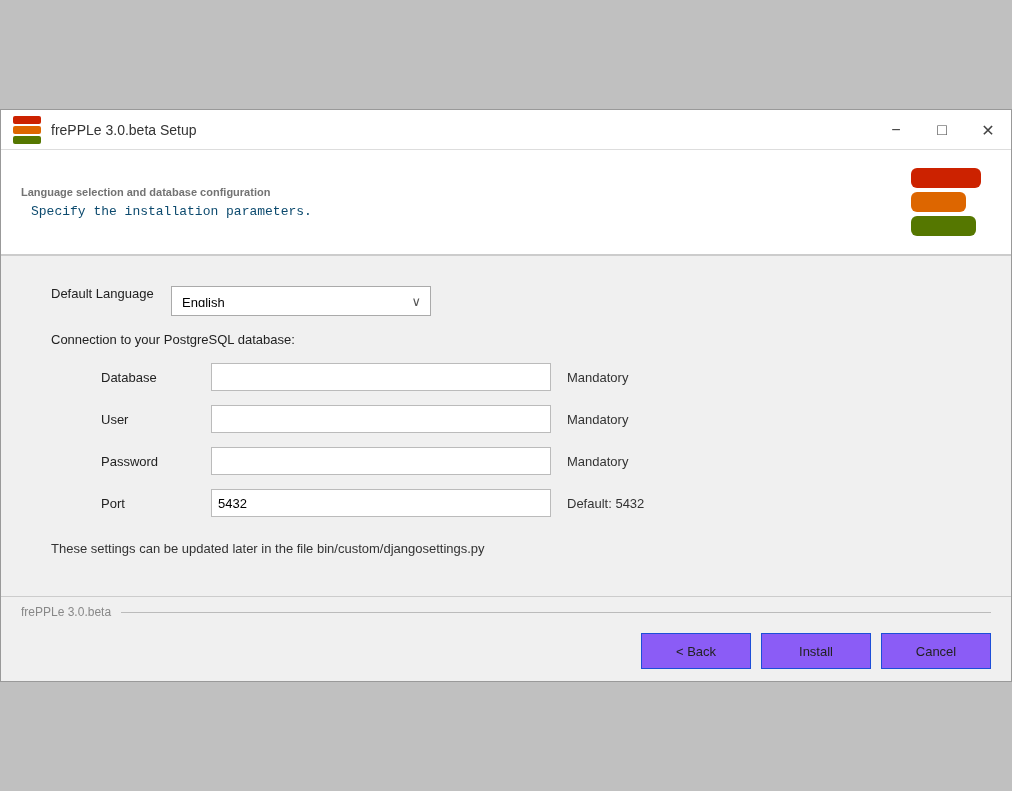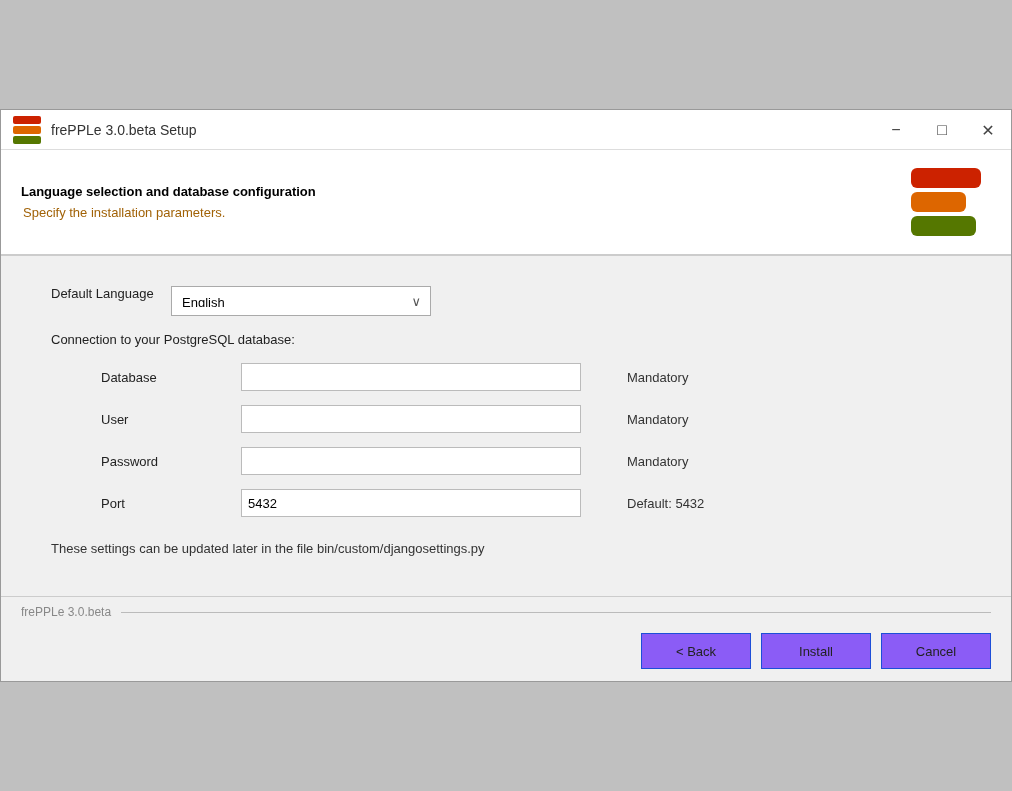--- a/index.html
+++ b/index.html
@@ -101,30 +101,31 @@
       background: #fff;
       padding: 18px 20px 18px 20px;
       border-bottom: 2px solid #ccc;
       display: flex;
       align-items: center;
       justify-content: space-between;
       min-height: 90px;
     }
 
     .header-text h2 {
-      font-size: 13px;
+      font-size: 11px;
       font-weight: bold;
-      color: #000000;
+      color: #737373;
       margin-bottom: 6px;
     }
 
     .header-text p {
       font-size: 13px;
-      color: #a16207;
-      margin-left: 2px;
+      color: #0c4a6e;
+      margin-left: 10px;
+      font-family: Liberation Mono, monospace;
     }
 
     .header-icon {
       display: flex;
       flex-direction: column;
       gap: 4px;
       margin-right: 10px;
     }
 
     .icon-bar {
@@ -204,21 +205,20 @@
     }
 
     .db-form {
       margin-left: 0;
     }
 
     .db-form-row {
       display: flex;
       align-items: center;
       margin-bottom: 14px;
-      gap: 30px;
     }
 
     .db-label {
       width: 110px;
       font-size: 13px;
       color: #222;
       margin-left: 50px;
     }
 
     .db-input {

